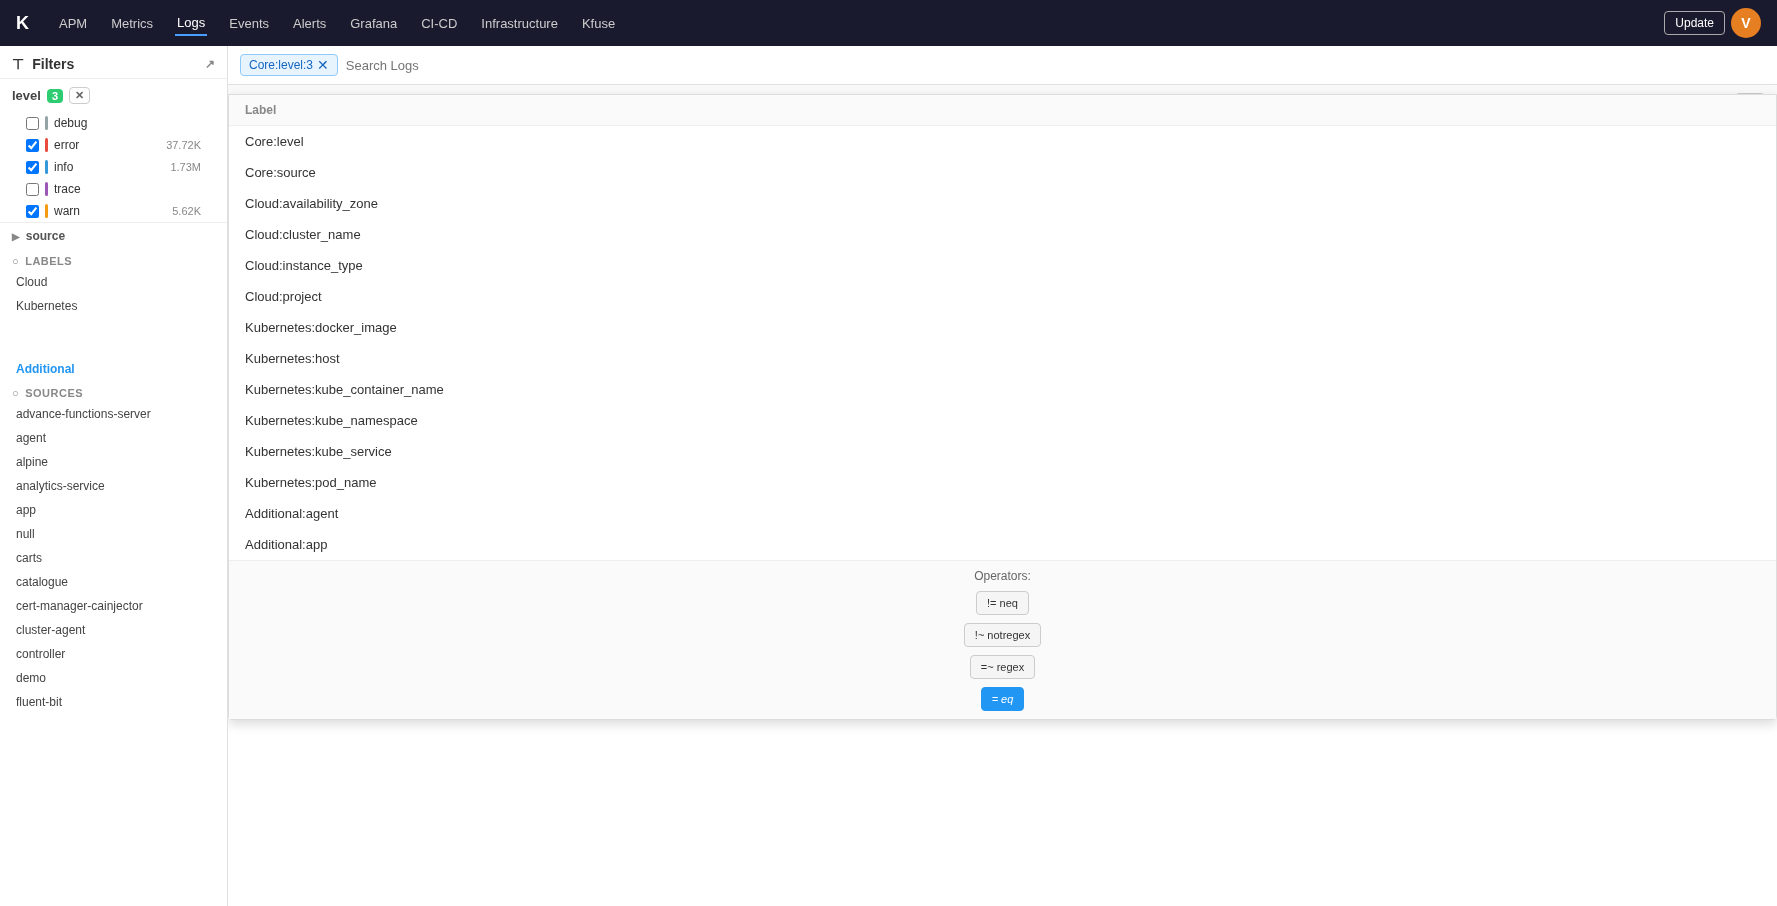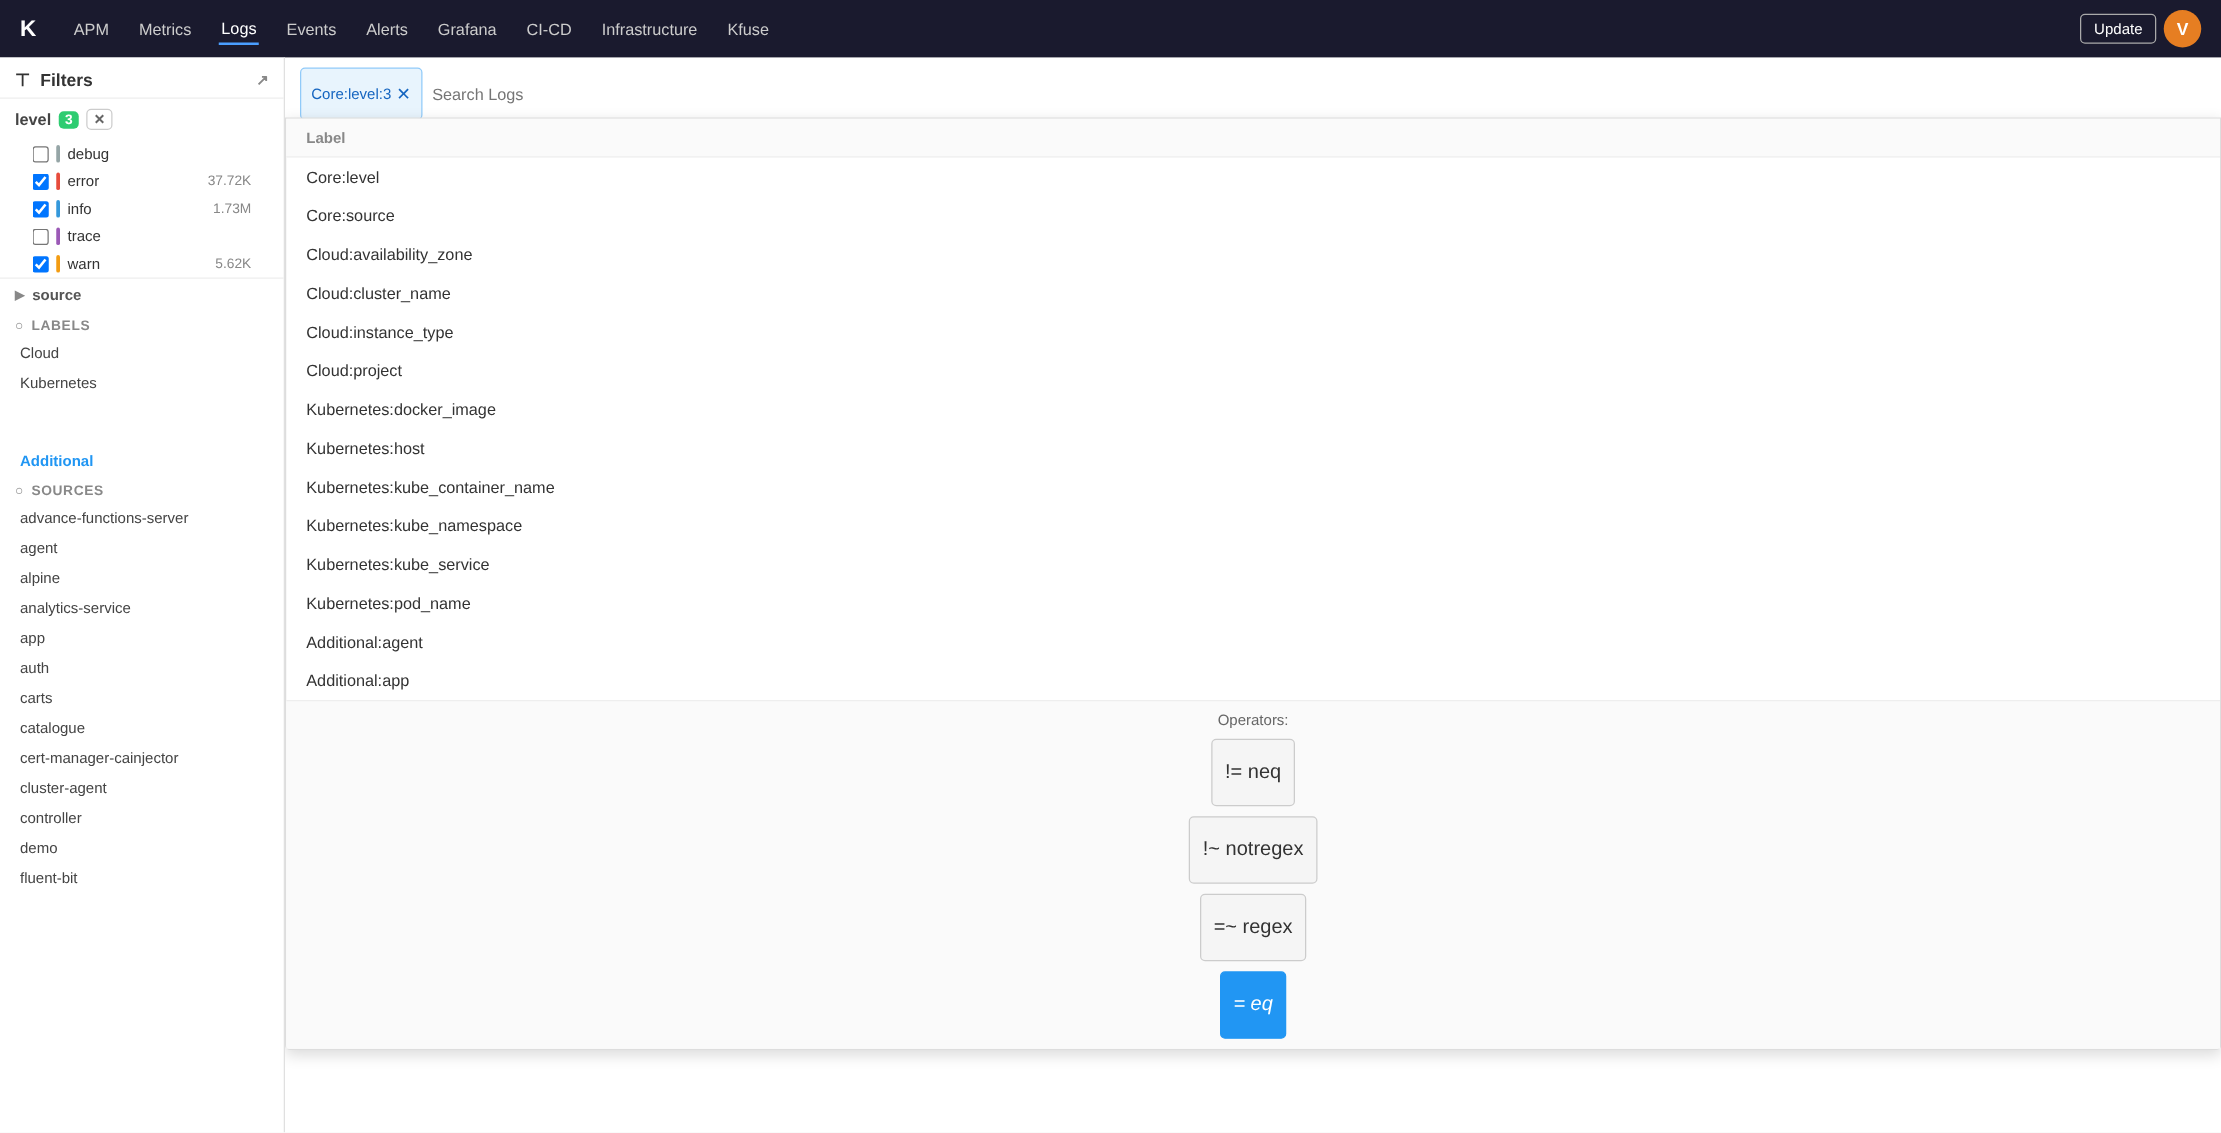--- a/index.html
+++ b/index.html
@@ -70,21 +70,21 @@
 
     
     .content-area { flex: 1; display: flex; flex-direction: column; overflow: hidden; }
 
     
     .search-bar-container {
       background: #fff; border-bottom: 1px solid #e0e0e0; padding: 8px 12px; display: flex; align-items: center; gap: 8px; position: relative;
     }
     .filter-tag {
       display: flex; align-items: center; gap: 4px; background: #e8f4fd; border: 1px solid #90caf9; border-radius: 4px;
-      padding: 13px 8px; font-size: 12px; color: #1565c0; white-space: nowrap;
+      padding: 3px 8px; font-size: 12px; color: #1565c0; white-space: nowrap;
     }
     .filter-tag-x { cursor: pointer; color: #1565c0; font-size: 14px; line-height: 1; }
     .search-input {
       flex: 1; border: none; outline: none; font-size: 13px; color: #333; background: transparent;
     }
 
     
     .dropdown-overlay {
       position: absolute; top: 48px; left: 0; right: 0; background: #fff; border: 1px solid #ddd;
       border-radius: 0 0 4px 4px; z-index: 100; box-shadow: 0 4px 12px rgba(0,0,0,0.15);
@@ -93,21 +93,21 @@
       padding: 8px 16px; font-size: 12px; font-weight: 600; color: #888; background: #fafafa; border-bottom: 1px solid #eee;
     }
     .dropdown-item {
       padding: 8px 16px; font-size: 13px; color: #333; cursor: pointer;
     }
     .dropdown-operators {
       display: flex; align-items: center; gap: 8px; padding: 8px 16px; border-top: 1px solid #eee; background: #fafafa; flex-direction: column;
     }
     .op-label { font-size: 12px; color: #666; }
     .op-btn {
-      padding: 17px 10px; border-radius: 4px; font-size: 16px; cursor: pointer; border: 1px solid #ccc; background: #f5f5f5; color: #333;
+      padding: 5px 10px; border-radius: 4px; font-size: 11px; cursor: pointer; border: 1px solid #ccc; background: #f5f5f5; color: #333;
     }
     .op-btn.active { background: #2196f3; color: #fff; border-color: #2196f3; font-style: italic; }
 
     
     .top-controls {
       display: flex; align-items: center; justify-content: flex-end; padding: 8px 12px; gap: 8px; background: #f9f9f9; border-bottom: 1px solid #e0e0e0;
     }
     .time-select {
       border: 1px solid #ccc; border-radius: 4px; padding: 5px 10px; font-size: 13px; background: #fff; cursor: pointer;
       display: flex; align-items: center; gap: 6px;
@@ -232,21 +232,21 @@
 
     <div class="sidebar-group-title">
       <span class="circle-icon">○</span>
       <span>SOURCES</span>
     </div>
     <div class="sidebar-group-item">advance-functions-server</div>
     <div class="sidebar-group-item">agent</div>
     <div class="sidebar-group-item">alpine</div>
     <div class="sidebar-group-item">analytics-service</div>
     <div class="sidebar-group-item">app</div>
-    <div class="sidebar-group-item">auth</div>
+    <div class="sidebar-group-item">null</div>
     <div class="sidebar-group-item">carts</div>
     <div class="sidebar-group-item">catalogue</div>
     <div class="sidebar-group-item">cert-manager-cainjector</div>
     <div class="sidebar-group-item">cluster-agent</div>
     <div class="sidebar-group-item">controller</div>
     <div class="sidebar-group-item">demo</div>
     <div class="sidebar-group-item">fluent-bit</div>
   </aside>
 
   <div class="content-area">

